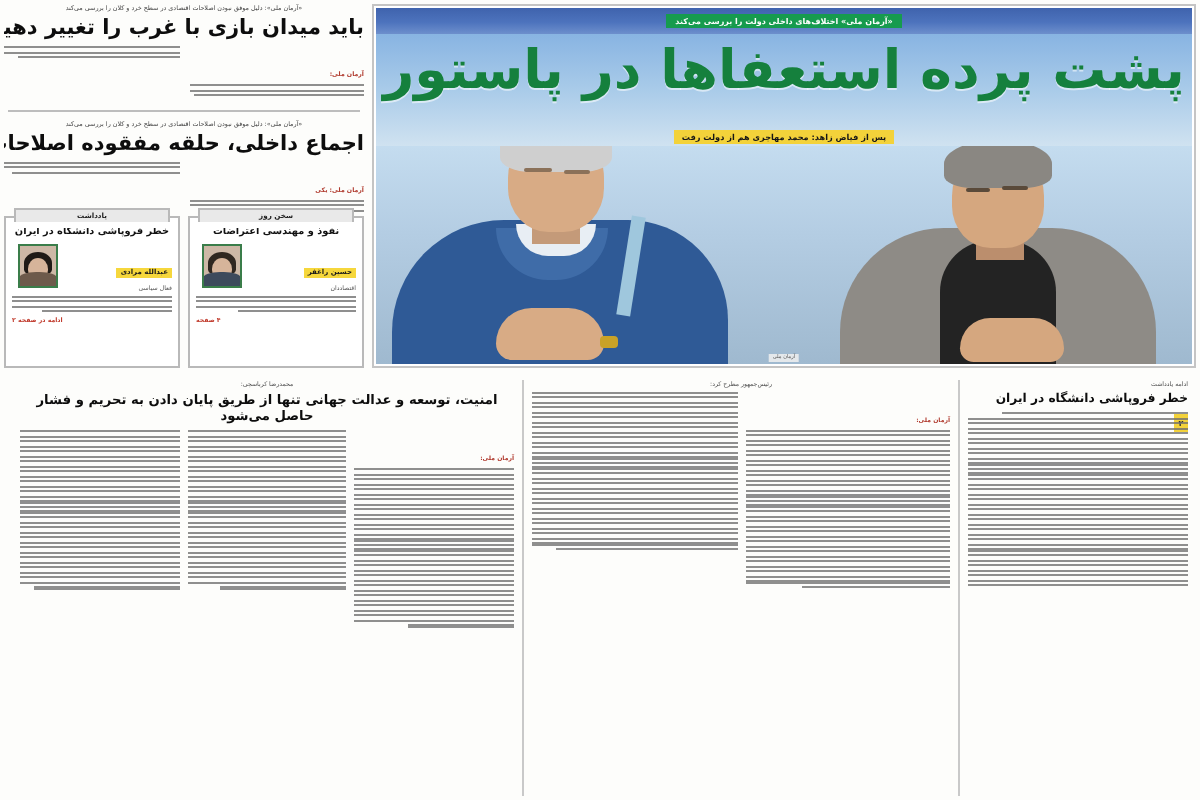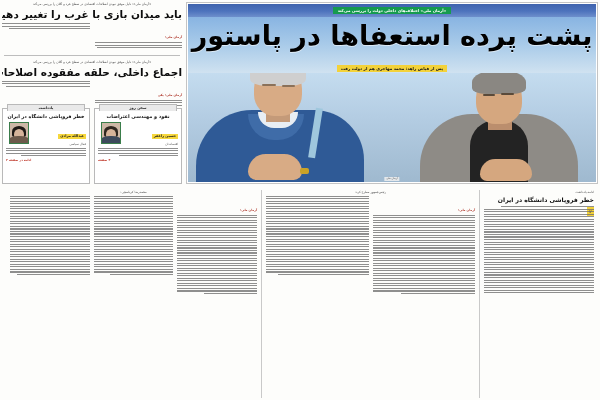--- a/index.html
+++ b/index.html
@@ -117,21 +117,21 @@
     background: #169b4e; color: #fff; font-size: 4px; font-weight: bold;
     padding: 1px 5px; white-space: nowrap;
   }
   #main-sky {
     position: absolute; left: 1px; right: 1px; top: 14px; height: 62px;
     background: linear-gradient(180deg,#88b4e2 0%, #a9cbe9 45%, #d8e7f2 100%);
   }
   #main-title {
     position: absolute; top: 17px; right: 0; left: 0;
     text-align: center;
-    font-size: 27px; font-weight: bold; color: #000000;
+    font-size: 27px; font-weight: bold; color: #15803d;
     letter-spacing: -1.2px; white-space: nowrap;
     text-shadow: 0 1px 0 rgba(255,255,255,.55);
   }
   .sub-chip {
     position: absolute; left: 0; right: 0; text-align: center;
   }
   .sub-chip span {
     display: inline-block; background: #f3d23a; color: #151515;
     font-size: 4.1px; font-weight: bold; padding: 1px 4px;
     white-space: nowrap;
@@ -516,20 +516,21 @@
               <span style="width:100%"></span>
               <span style="width:100%"></span>
               <span style="width:88%"></span>
           </span>
         </div>
       </div>
     </div>
 
     <div class="bsec" id="b-left">
       <div class="b-kick">محمدرضا کرباسچی:</div>
+      <div class="b-head">امنیت، توسعه و عدالت جهانی تنها از طریق پایان دادن به تحریم و فشار حاصل می‌شود</div>
       <div class="b-cols">
         <div>
           <span class="b-lead">آرمان ملی:</span>
           <span class="ftext">
             <span style="width:100%"></span>
               <span style="width:100%"></span>
               <span style="width:100%"></span>
               <span style="width:100%"></span>
             <span style="width:100%"></span>
               <span style="width:100%"></span>

